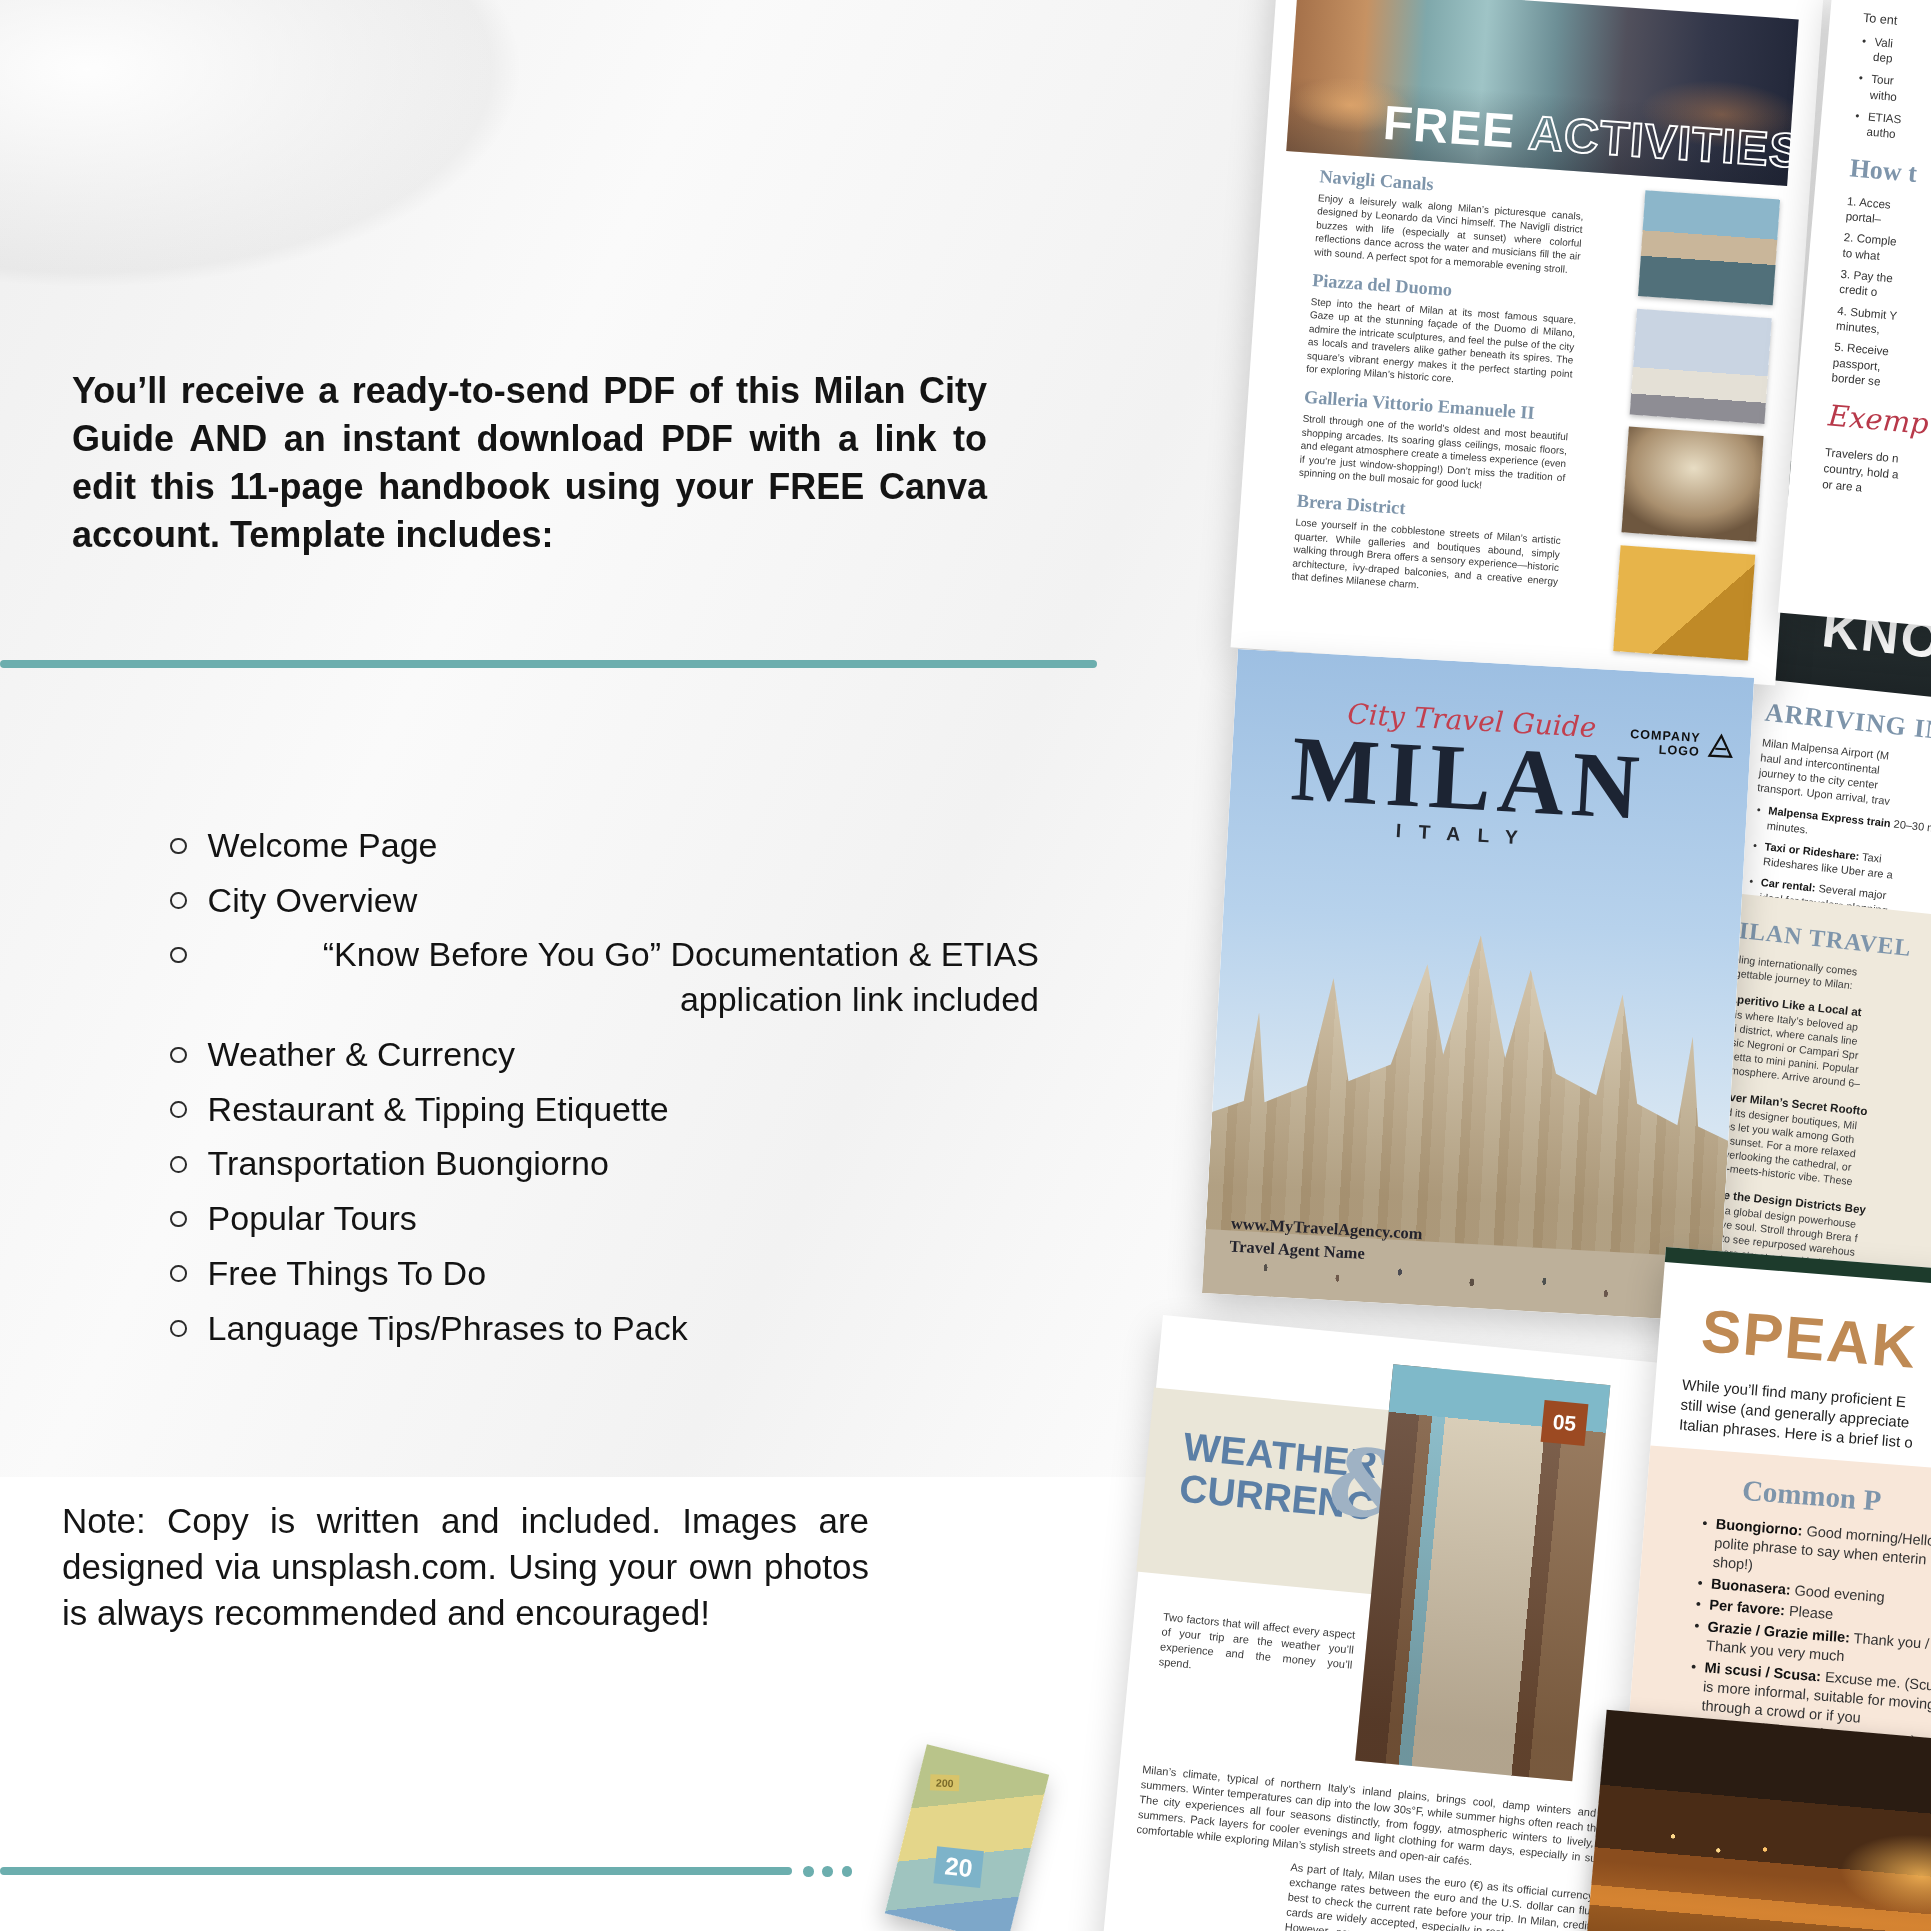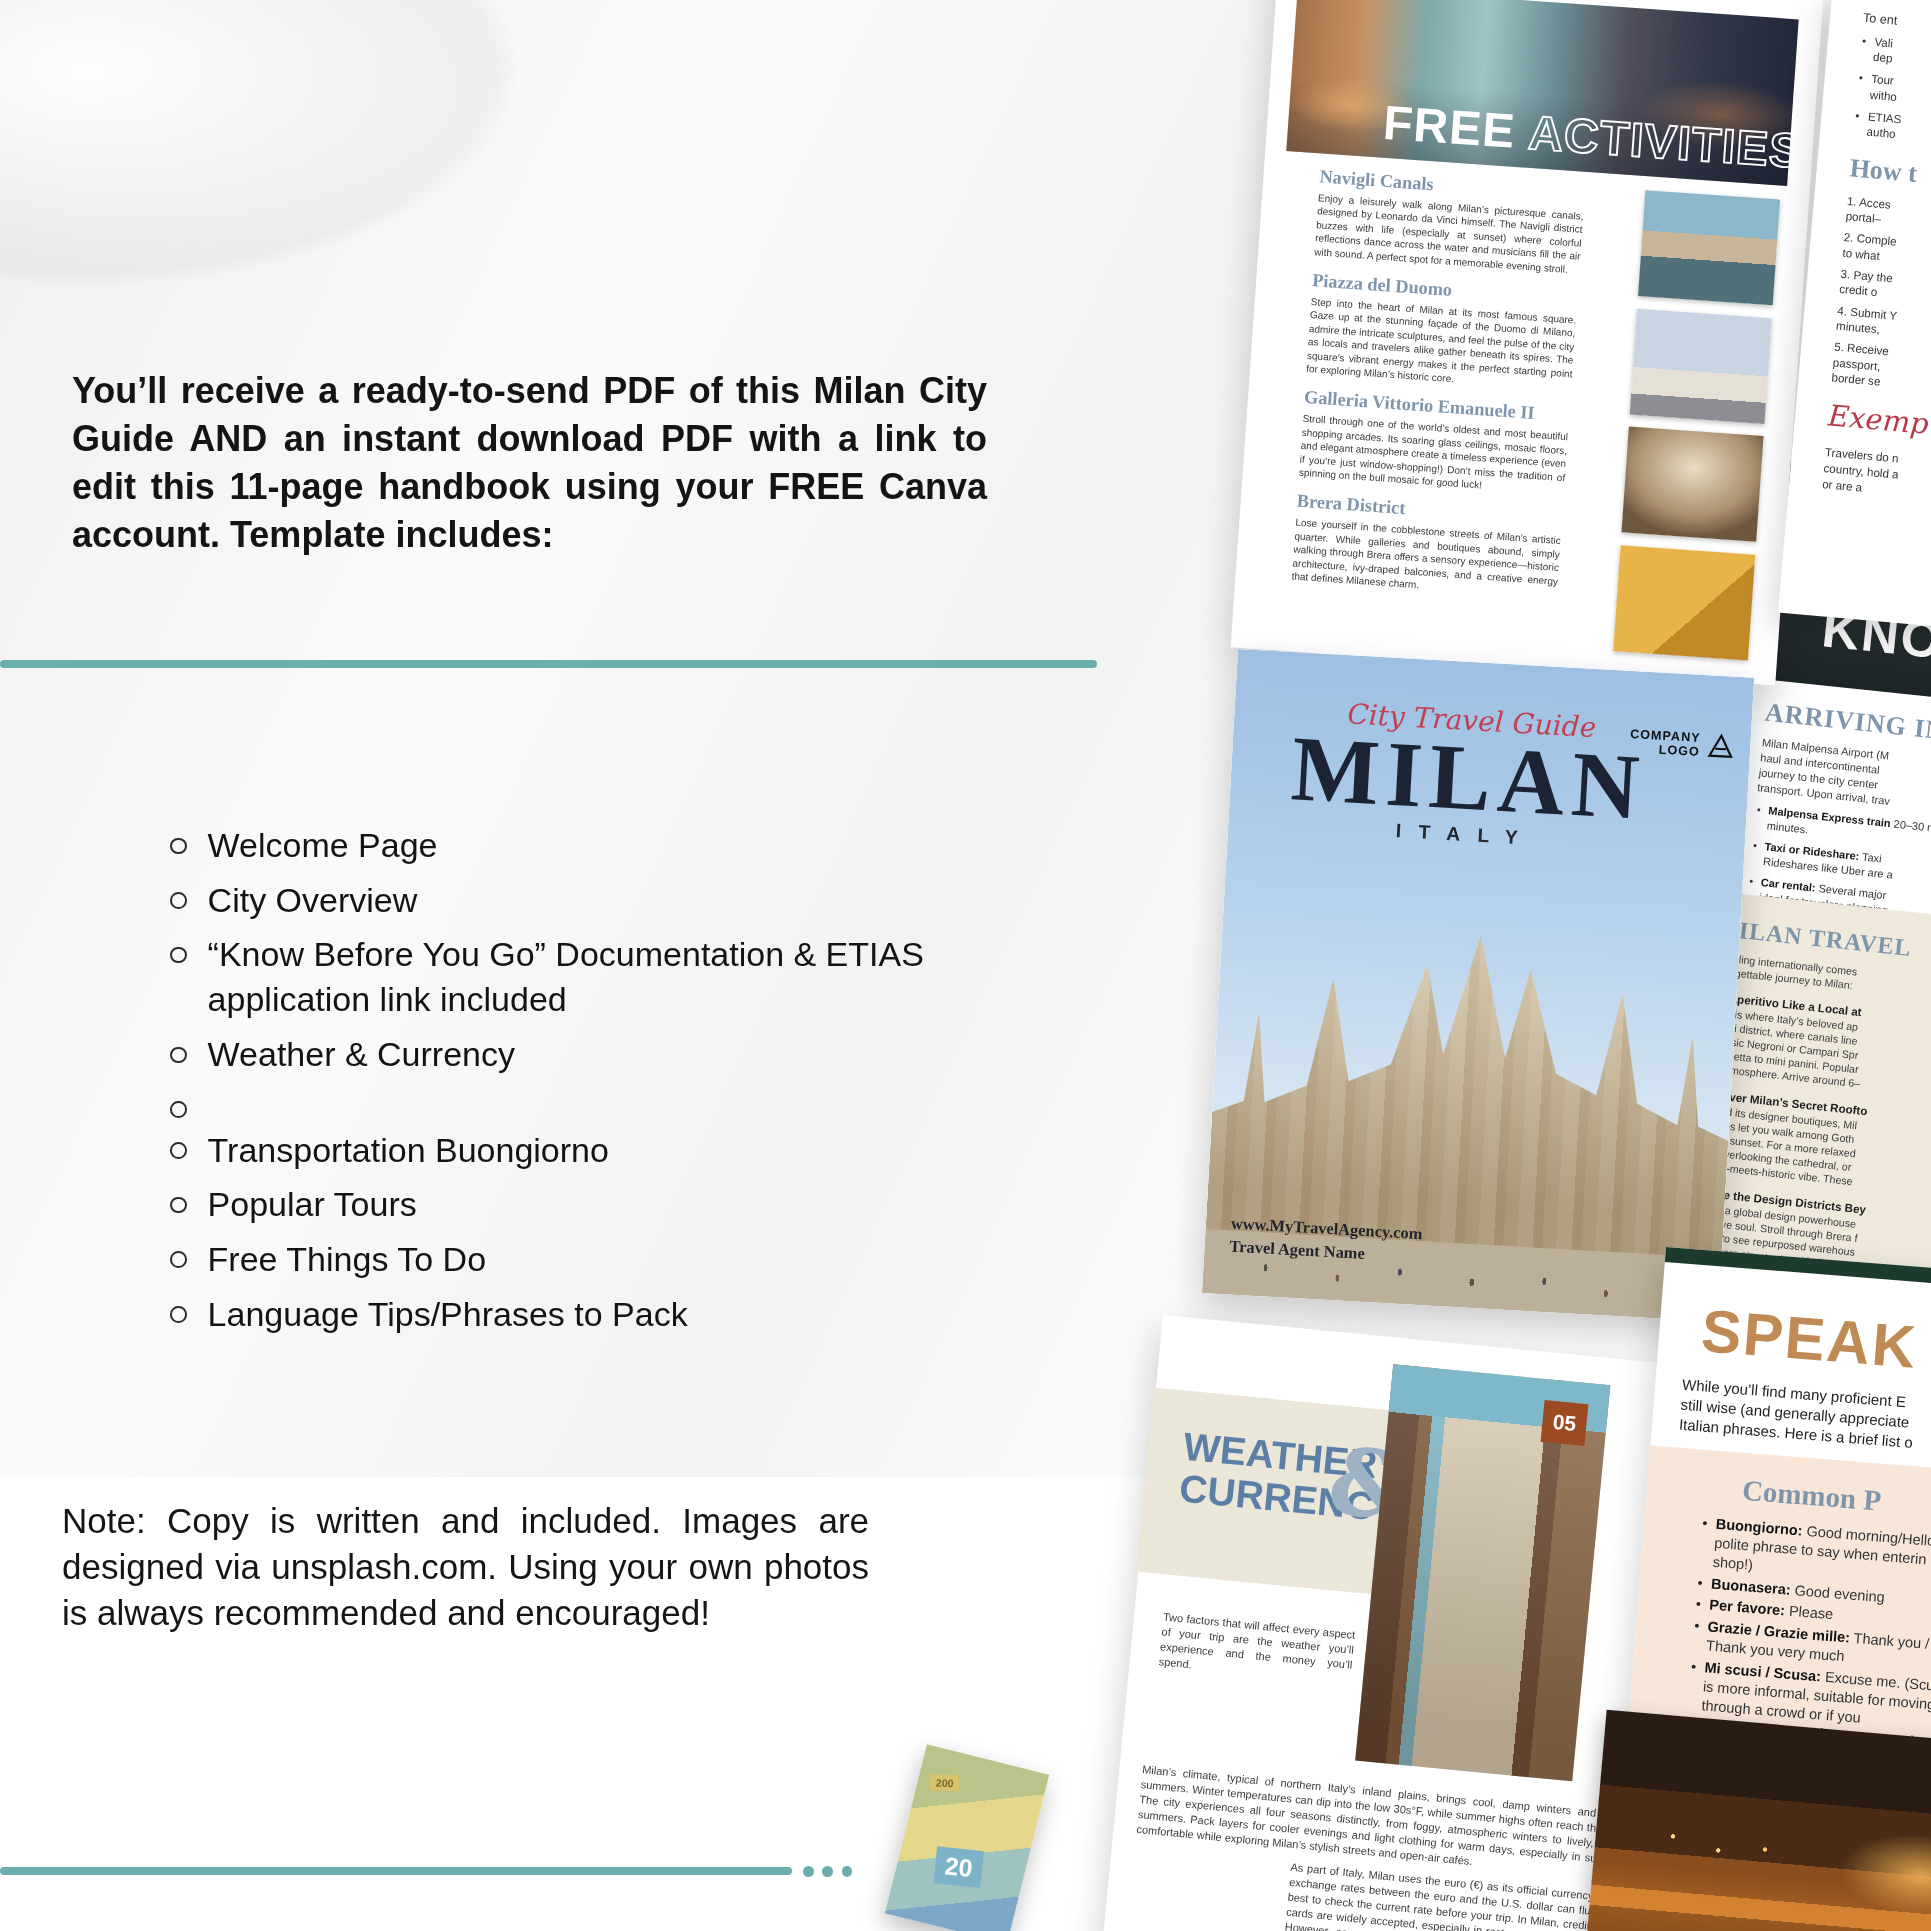--- a/index.html
+++ b/index.html
@@ -14,21 +14,21 @@
     letter-spacing:1.9px;color:#0f0f0f;-webkit-text-stroke:3.9px #0f0f0f;}
   .intro{position:absolute;left:60px;top:355px;width:915px;font-size:36px;line-height:48px;
     font-weight:bold;text-align:justify;color:#141414;margin:12px;}
   .divider{position:absolute;background:#6caeae;height:7.7px;border-radius:3.9px;}
   .div1{left:0;top:660px;width:1097px;}
   .div2{left:0;top:1867px;width:792px;}
   .dots{position:absolute;left:803px;top:1866px;display:flex;gap:8.7px;}
   .dots span{width:10.6px;height:10.6px;border-radius:50%;background:#6caeae;display:block;}
   .includes-heading{position:absolute;left:60px;top:713px;font-size:42px;font-weight:400;color:#161616;}
   .list{position:absolute;left:170px;top:823px;margin:0;padding:0;list-style:none;width:869px;}
-  .list li{display:flex;align-items:flex-start;margin-bottom:9.7px;font-size:34px;line-height:45px;color:#131313;}
+  .list li{display:flex;align-items:flex-start;margin-bottom:9.7px;font-size:34px;line-height:45px;color:#131313;text-align:right;}
   .blt{flex:0 0 auto;width:12.6px;height:12.6px;border:2.9px solid #2b2b2b;border-radius:50%;margin:14.5px 21px 0 0;}
   .note{position:absolute;left:62px;top:1498px;width:807px;font-size:35px;line-height:46px;
     text-align:justify;color:#151515;margin:0;}
   
   .page{position:absolute;background:#fff;box-shadow:0 15.4px 37px rgba(0,0,0,.20);transform-origin:top left;}
   .serifh{font-family:"Liberation Serif",serif;font-weight:bold;color:#7e95ab;}
   .ml{white-space:pre-line;}
   .tiny{font-size:10px;line-height:13.5px;color:#3a3a3a;text-align:justify;}
   
   .pageA{left:1279px;top:-46px;width:546px;height:695px;transform:rotate(4deg);z-index:3;}
@@ -180,20 +180,21 @@
         <span>“Know Before You Go” Documentation &amp; ETIAS application link included</span>
       </li>
 
       <li>
         <span class="blt"></span>
         <span>Weather &amp; Currency</span>
       </li>
 
       <li>
         <span class="blt"></span>
+        <span>Restaurant &amp; Tipping Etiquette</span>
       </li>
 
       <li>
         <span class="blt"></span>
         <span>Transportation Buongiorno</span>
       </li>
 
       <li>
         <span class="blt"></span>
         <span>Popular Tours</span>

